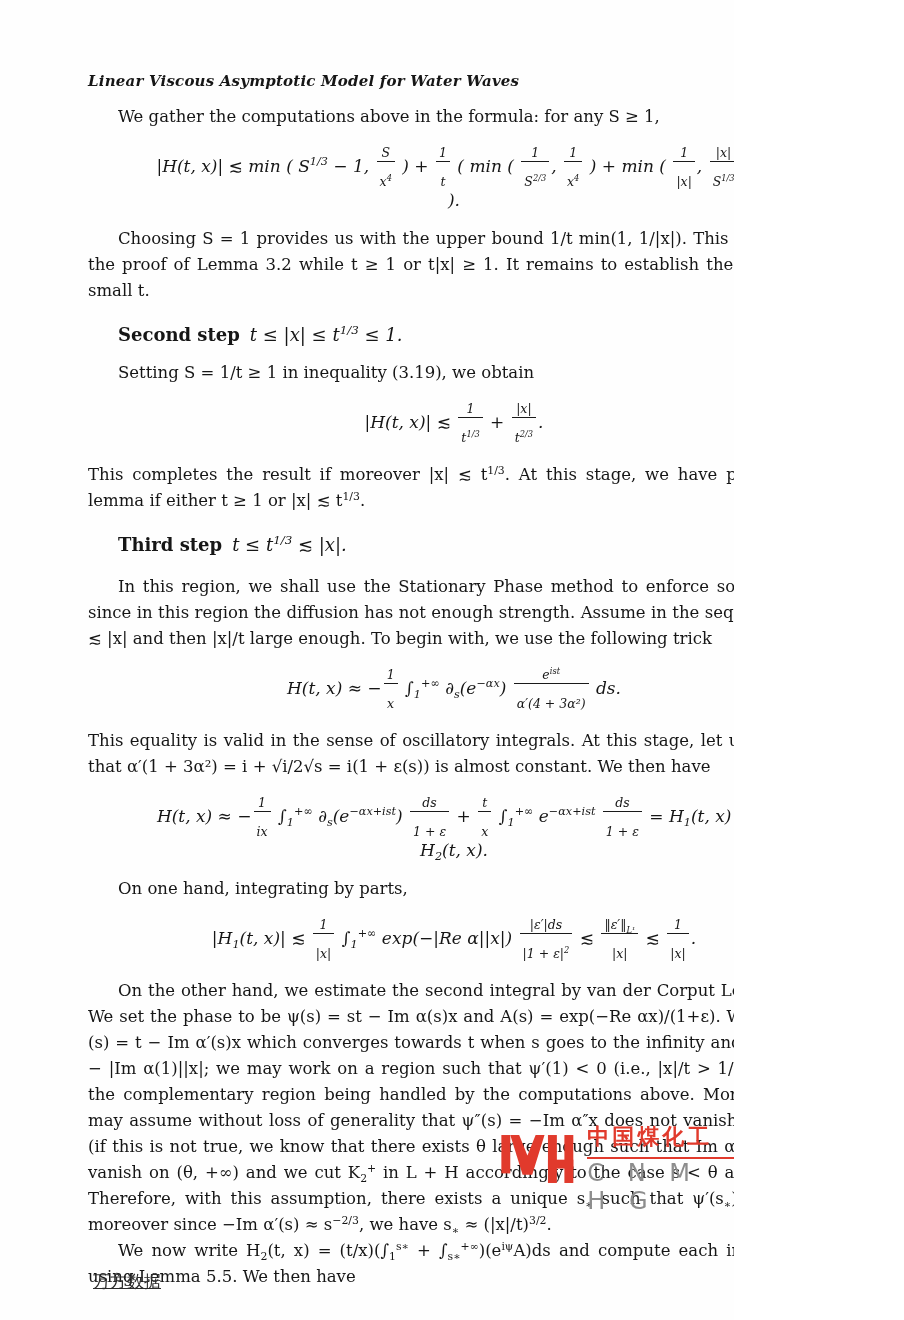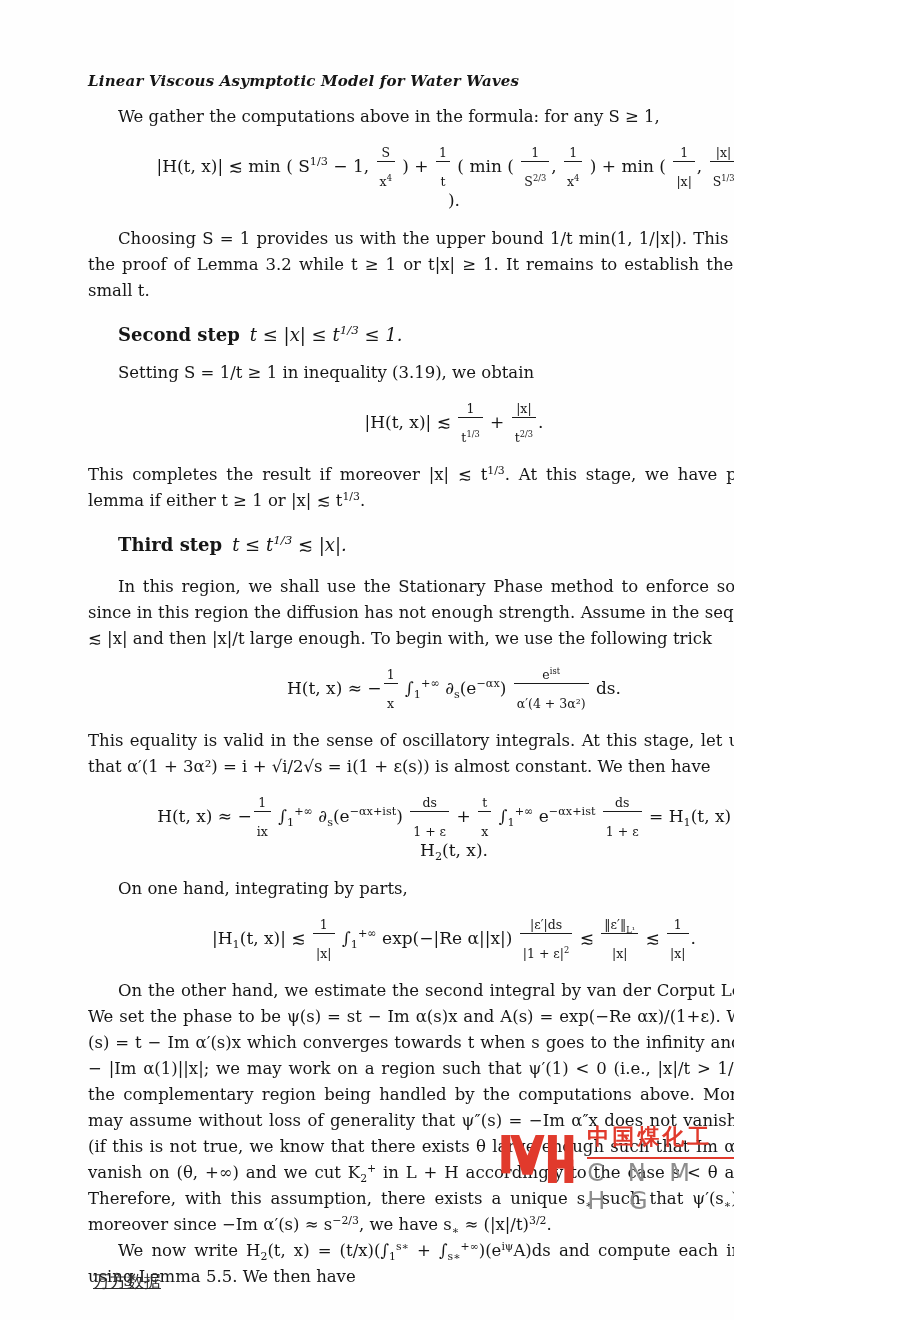--- a/index.html
+++ b/index.html
@@ -11,21 +11,21 @@
   .hdr .pageno{font-weight:bold;font-size:15px;}
   p{font-size:16.5px;line-height:26px;margin:0;text-align:justify;}
   .ind{text-indent:30px;}
   .mt8{margin-top:8px;}.mt4{margin-top:4px;}.mt12{margin-top:12px;}
   .mt16{margin-top:16px;}.mt20{margin-top:20px;}
   .step{margin-top:18px;margin-bottom:4px;text-indent:30px;font-size:18px;}
   .step b{font-family:"DejaVu Serif",serif;}
   .step .smath{margin-left:10px;font-style:italic;}
   sup,sub{font-size:66%;line-height:0;}
   .eqrow{position:relative;margin:16px 0;min-height:44px;display:flex;align-items:center;justify-content:center;}
-  .eqbody{font-size:17px;text-align:center;padding:0 60px;}
+  .eqbody{font-size:17px;text-align:center;padding:0 60px;font-style:italic;}
   .eqbody .mt{white-space:pre-wrap;}
   .eqnum{position:absolute;right:0;top:50%;transform:translateY(-50%);font-size:20px;font-style:normal;}
   .frac{display:inline-block;text-align:center;vertical-align:middle;font-size:12.5px;line-height:1.15;margin:0 2px;}
   .frac .num{display:block;padding:0 3px 1px;}
   .frac .den{display:block;border-top:1.4px solid #1a1a1a;padding:13px 3px 0;}
   .watermark{position:absolute;left:500px;top:1122px;display:flex;align-items:flex-start;gap:12px;
              font-style:normal;}
   .wm-text{display:flex;flex-direction:column;}
   .wm-cn{font-size:22px;font-weight:bold;letter-spacing:3px;padding-bottom:5px;border-bottom:2.5px solid;
          font-family:"DejaVu Sans",sans-serif;}

